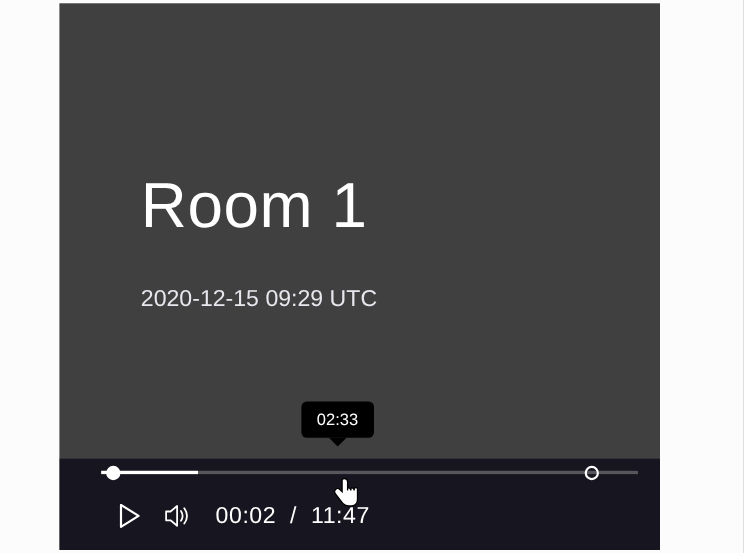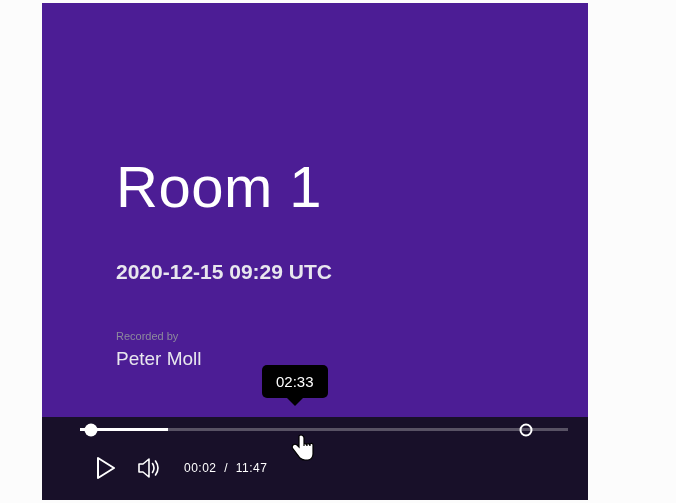--- a/index.html
+++ b/index.html
@@ -1,51 +1,47 @@
 <!DOCTYPE html>
 <html><head>
 <meta charset="utf-8">
 <style>
   html,body{margin:0;padding:0;width:676px;height:503px;background:#fcfcfc;font-family:"Segoe UI",Arial,sans-serif;overflow:hidden}
-  .window{position:absolute;left:42px;top:3px;width:546px;height:497px;background:#4c1d95;color:#fff;overflow:hidden}
+  .window{position:absolute;left:54px;top:3px;width:546px;height:497px;background:#404040;color:#fff;overflow:hidden}
   .content{position:absolute;left:74px;top:150px;right:0}
   .title{font-size:58px;font-weight:300;margin:0 0 40px 0;letter-spacing:.5px}
-  .timestamp{font-size:21px;font-weight:700;margin:0 0 46px 0;color:#e8e7ee}
+  .timestamp{font-size:21px;font-weight:400;margin:0 0 46px 0;color:#e8e7ee}
   .credits{display:flex;gap:134px}
   .credit-label{font-size:11px;color:#8d8a9c;margin-bottom:6px}
   .credit-name{font-size:19px;font-weight:300;color:#e8e7ee}
   
   .tooltip{position:absolute;left:220px;top:362px;background:#000;color:#fff;padding:8px 14px;font-size:15px;border-radius:5px}
   .tooltip::after{content:"";position:absolute;left:50%;transform:translateX(-50%);bottom:-8px;border:8px solid transparent;border-top-color:#000;border-bottom:none}
   
   .player{position:absolute;left:0;right:0;bottom:0;height:83px;background:rgba(17,15,26,.88)}
   .progress-track{position:absolute;left:38px;right:20px;top:11px;height:3px;background:rgba(255,255,255,.28);cursor:pointer}
   .progress-fill{position:absolute;left:0;top:0;height:100%;width:88px;background:#fff}
   .progress-thumb{position:absolute;top:50%;transform:translate(-50%,-50%);left:11px;width:13px;height:13px;border-radius:50%;background:#fff}
   .chapter-marker{position:absolute;top:50%;transform:translate(-50%,-50%);width:9px;height:9px;border:2px solid #fff;border-radius:50%;background:transparent;cursor:pointer}
   .controls{position:absolute;left:54px;top:40px;display:flex;align-items:center;gap:22px;color:#fff}
-  .time{font-size:12px;letter-spacing:.5px}
+  .time{font-size:21px;letter-spacing:.5px}
   .icon-btn{cursor:pointer;display:flex;align-items:center;justify-content:center}
   .icon-btn svg{display:block}
   
   .cursor{position:absolute;left:248px;top:431px;pointer-events:none}
 </style>
 </head>
 <body>
 
 <div class="window">
 
   <div class="content">
     <h1 class="title">Room 1</h1>
     <div class="timestamp">2020-12-15 09:29 UTC</div>
     <div class="credits">
-      <div>
-        <div class="credit-label">Recorded by</div>
-        <div class="credit-name">Peter Moll</div>
-      </div>
     </div>
   </div>
 
   <div class="tooltip">02:33</div>
 
   <div class="player">
     <div class="progress-track">
       <div class="progress-fill"></div>
       <div class="progress-thumb"></div>
       <div class="chapter-marker" style="left:446px"></div>

